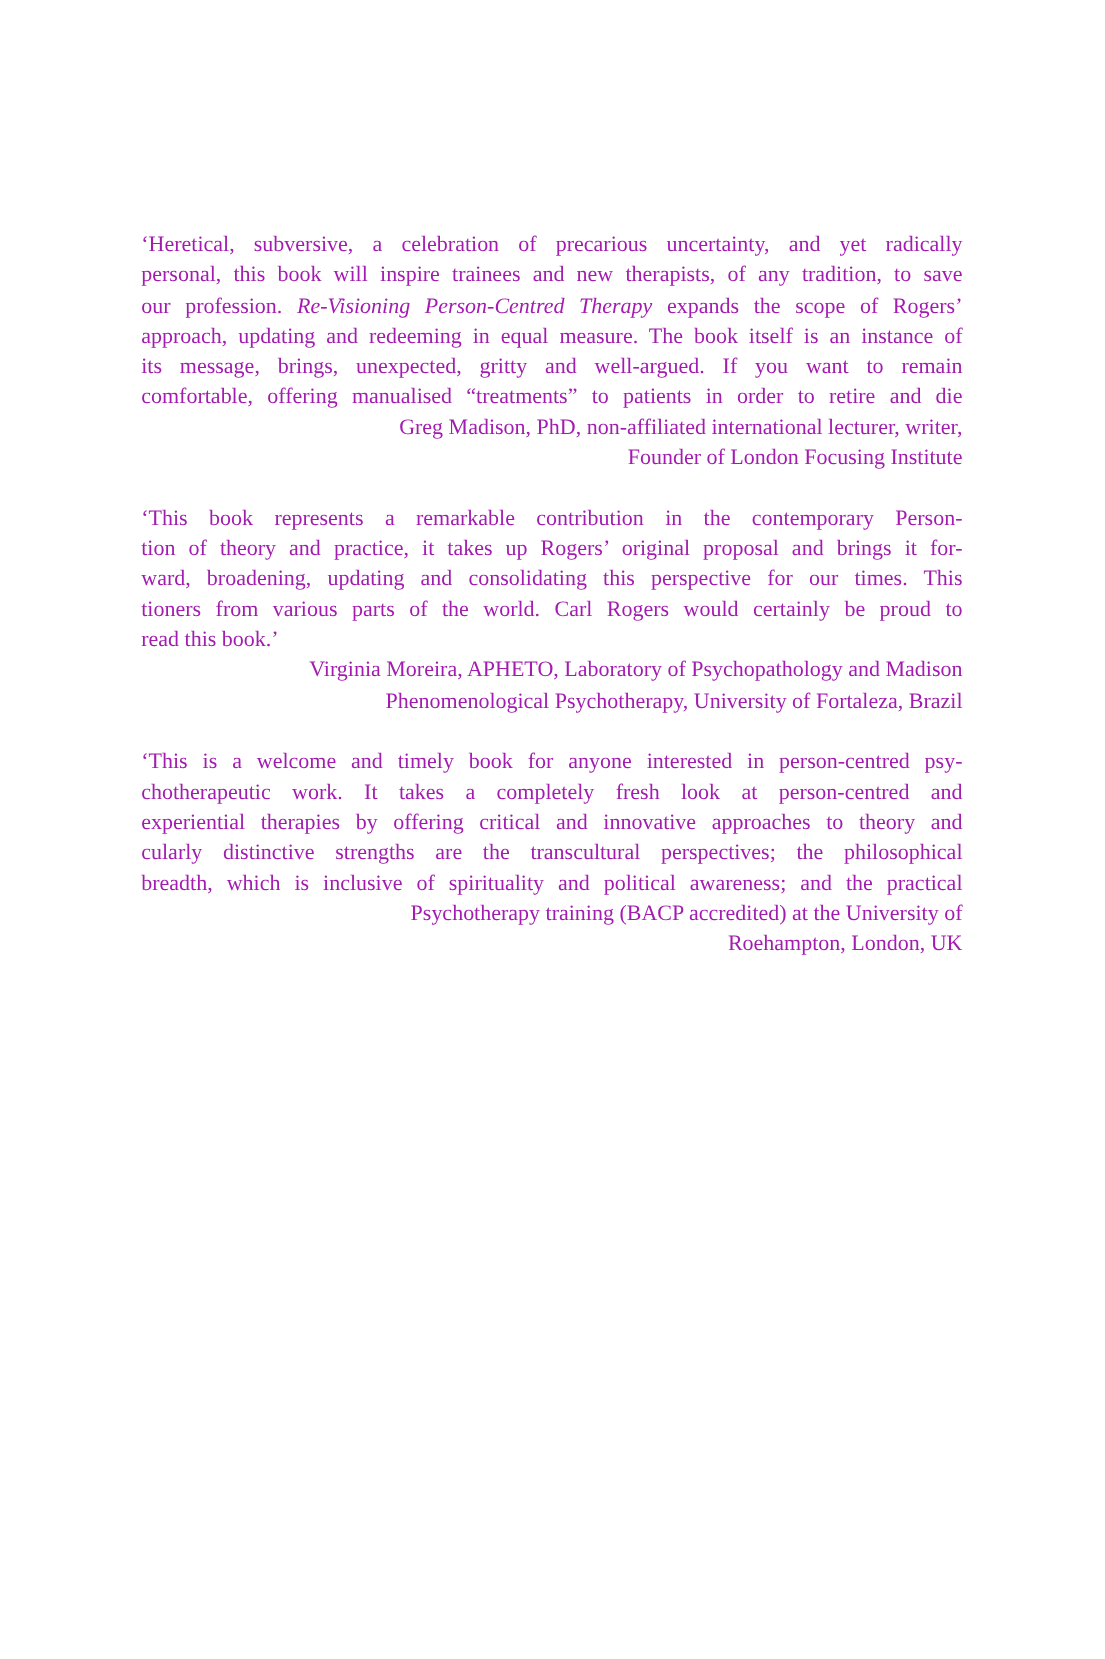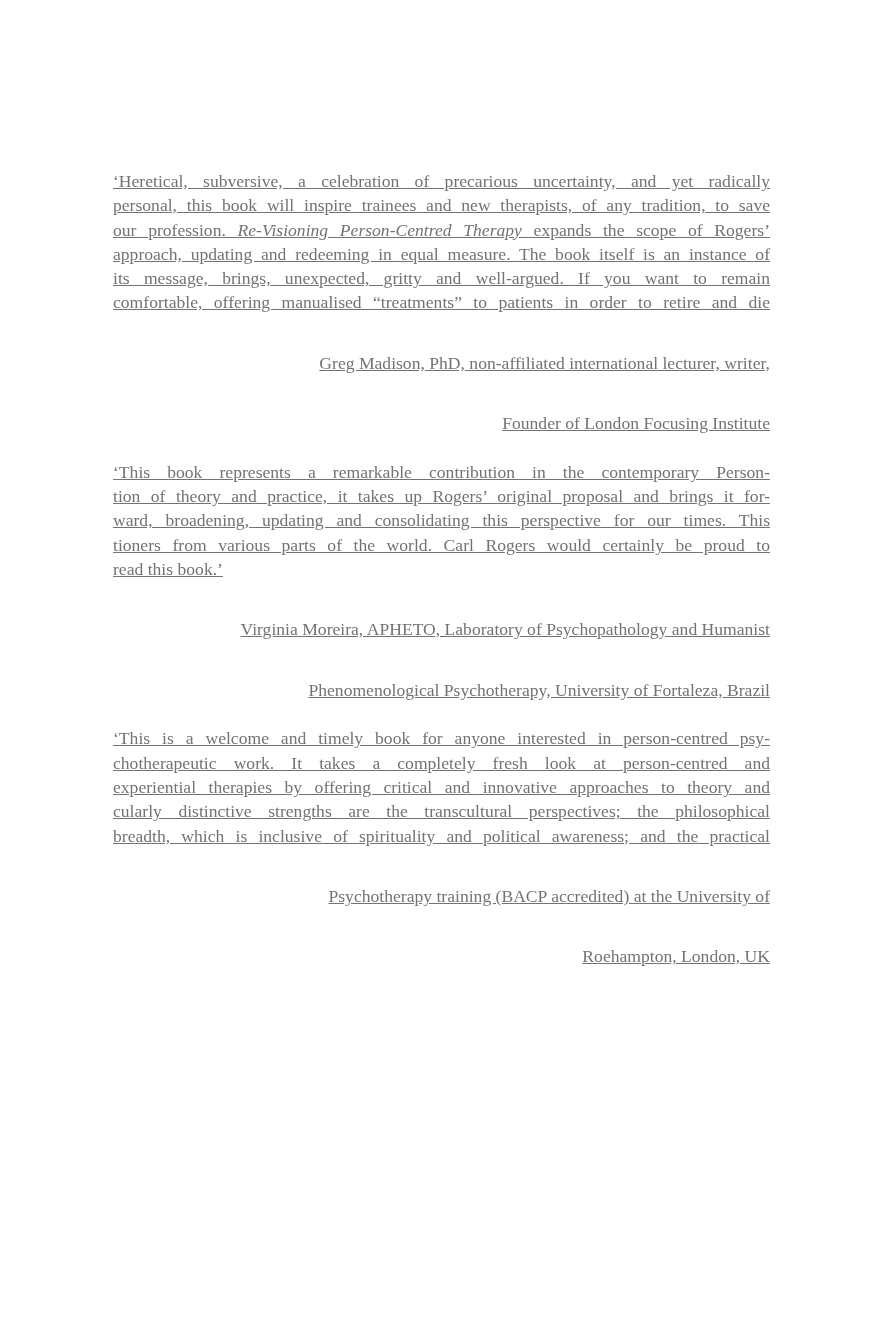--- a/index.html
+++ b/index.html
@@ -1,28 +1,28 @@
 <!DOCTYPE html>
 <html><head>
 <meta charset="utf-8">
 <style>
   html, body { margin: 0; padding: 0; background: #ffffff; }
   body { width: 884px; height: 1327px; position: relative; overflow: hidden; }
   .page {
-    position: absolute; left: 113px; top: 169px; width: 657px;
+    position: absolute; left: 113px; top: 183px; width: 657px;
     font-family: "Liberation Serif", "DejaVu Serif", serif;
-    font-size: 17.6px; color: #737373; text-decoration: underline;
+    font-size: 17.6px; color: #a21caf;
   }
   .quote { margin: 0; }
   .line {
     display: block; height: 24.3px; line-height: 24.3px;
     white-space: nowrap; text-align: justify; text-align-last: justify;
   }
   .line.last { text-align-last: left; }
-  .attr .line { text-align: right; text-align-last: right; margin-top: 36px; }
+  .attr .line { text-align: right; text-align-last: right; }
   .block { margin-bottom: 24.5px; }
   em { font-style: italic; }
 </style>
 </head>
 <body>
 
 <div class="page">
 
   <div class="block">
     <div class="quote">
@@ -41,21 +41,21 @@
 
   <div class="block">
     <div class="quote">
       <span class="line">‘This book represents a remarkable contribution in the contemporary Person-</span>
       <span class="line">tion of theory and practice, it takes up Rogers’ original proposal and brings it for-</span>
       <span class="line">ward, broadening, updating and consolidating this perspective for our times. This</span>
       <span class="line">tioners from various parts of the world. Carl Rogers would certainly be proud to</span>
       <span class="line last">read this book.’</span>
     </div>
     <div class="attr">
-      <span class="line">Virginia Moreira, APHETO, Laboratory of Psychopathology and Humanist</span>
+      <span class="line">Virginia Moreira, APHETO, Laboratory of Psychopathology and Madison</span>
       <span class="line">Phenomenological Psychotherapy, University of Fortaleza, Brazil</span>
     </div>
   </div>
 
   <div class="block">
     <div class="quote">
       <span class="line">‘This is a welcome and timely book for anyone interested in person-centred psy-</span>
       <span class="line">chotherapeutic work. It takes a completely fresh look at person-centred and</span>
       <span class="line">experiential therapies by offering critical and innovative approaches to theory and</span>
       <span class="line">cularly distinctive strengths are the transcultural perspectives; the philosophical</span>

